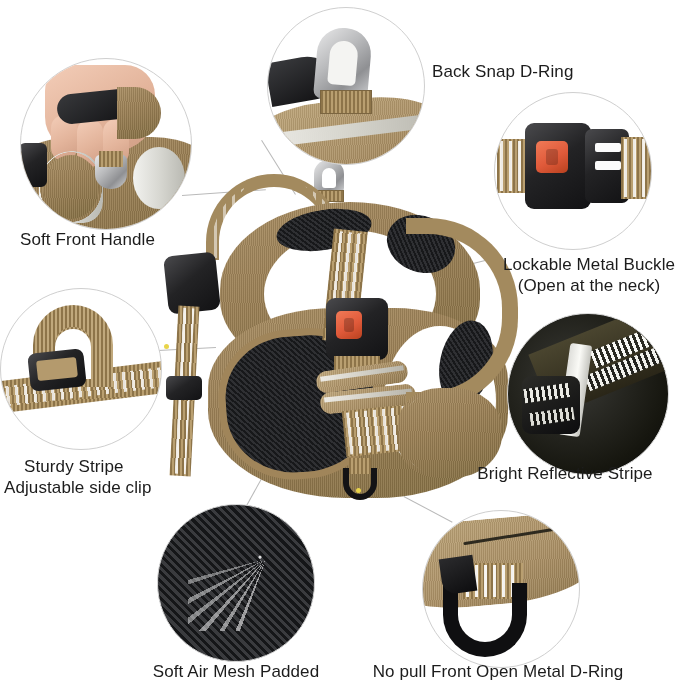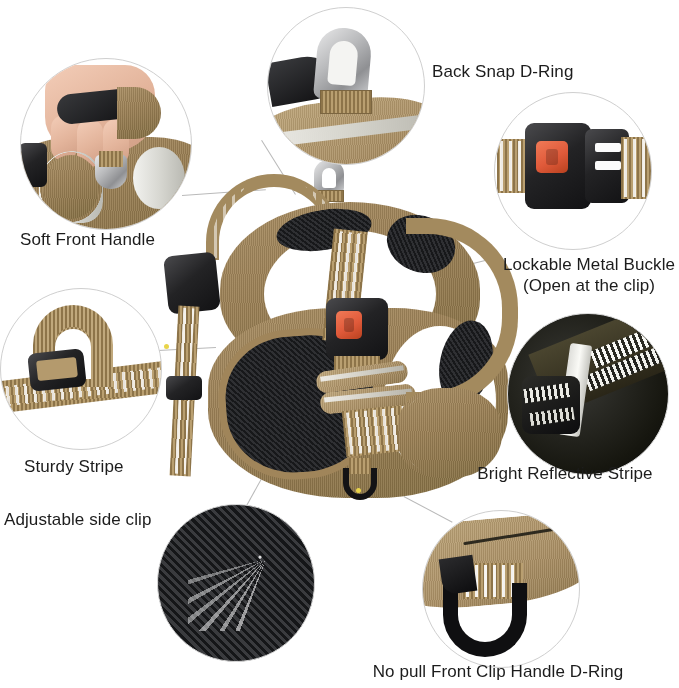--- a/index.html
+++ b/index.html
@@ -214,42 +214,42 @@
                 border-radius:3px;background:rgba(0,0,0,.2);"></div>
     <div class="blackplastic" style="position:absolute;left:90px;top:36px;width:44px;height:74px;border-radius:7px;"></div>
     <div style="position:absolute;left:100px;top:50px;width:26px;height:9px;
                 background:#fbfbfb;border-radius:2px;"></div>
     <div style="position:absolute;left:100px;top:68px;width:26px;height:9px;
                 background:#fbfbfb;border-radius:2px;"></div>
     <div class="webbing" style="position:absolute;left:126px;top:44px;width:32px;height:62px;"></div>
     <div class="strapline" style="position:absolute;left:129px;top:46px;width:26px;height:58px;opacity:.9;"></div>
   </div>
   <div class="lbl c" style="left:499px;top:255px;width:180px;">Lockable Metal Buckle</div>
-  <div class="lbl c" style="left:499px;top:276px;width:180px;">(Open at the clip)</div>
+  <div class="lbl c" style="left:499px;top:276px;width:180px;">(Open at the neck)</div>
 
   <div class="callout" style="left:0px;top:288px;width:160px;height:160px;">
     <div class="webbing" style="position:absolute;left:-6px;top:82px;width:176px;height:32px;
                 transform:rotate(-7deg);"></div>
     <div class="strapline" style="position:absolute;left:-4px;top:88px;width:170px;height:20px;
                 transform:rotate(-7deg);opacity:.85;"></div>
     <div style="position:absolute;left:32px;top:16px;width:80px;height:82px;
                 border:22px solid transparent;border-radius:42px 42px 0 0;
                 background:
                   repeating-linear-gradient(90deg,#8d7449 0 2px,#c0a87c 2px 4px) padding-box,
                   repeating-linear-gradient(90deg,#8d7449 0 2px,#c0a87c 2px 4px) border-box;
                 box-sizing:border-box;"></div>
     <div style="position:absolute;left:54px;top:40px;width:36px;height:50px;
                 background:#ffffff;border-radius:18px 18px 0 0;"></div>
     <div class="blackplastic" style="position:absolute;left:28px;top:62px;width:56px;height:38px;
                 border-radius:8px;transform:rotate(-6deg);"></div>
     <div style="position:absolute;left:36px;top:70px;width:40px;height:20px;
                 background:#b49a6d;border-radius:3px;transform:rotate(-6deg);"></div>
   </div>
   <div class="lbl" style="left:24px;top:457px;">Sturdy Stripe</div>
-  <div class="lbl" style="left:4px;top:478px;margin-top:32px;">Adjustable side clip</div>
+  <div class="lbl" style="left:4px;top:478px;">Adjustable side clip</div>
 
   <div class="callout dark" style="left:507px;top:313px;width:160px;height:160px;
               background:radial-gradient(circle at 40% 40%,#3a3a36 0%,#16160f 70%,#07070a 100%);">
     <div style="position:absolute;left:28px;top:14px;width:130px;height:66px;
                 background:linear-gradient(180deg,#4a452f,#2a2618);
                 transform:rotate(-22deg);"></div>
     <div style="position:absolute;left:82px;top:22px;width:80px;height:18px;
                 background:repeating-linear-gradient(90deg,#f8f8f4 0 3px,#2a2a22 3px 6px);
                 transform:rotate(-22deg);"></div>
     <div style="position:absolute;left:76px;top:46px;width:84px;height:16px;
@@ -279,30 +279,31 @@
                   radial-gradient(ellipse at 72% 18%, rgba(255,255,255,.85) 0 1px, transparent 2px),
                   conic-gradient(from 200deg at 78% 20%,
                      rgba(255,255,255,.55) 0deg 3deg, transparent 3deg 10deg,
                      rgba(255,255,255,.5) 10deg 13deg, transparent 13deg 20deg,
                      rgba(255,255,255,.5) 20deg 23deg, transparent 23deg 30deg,
                      rgba(255,255,255,.45) 30deg 33deg, transparent 33deg 40deg,
                      rgba(255,255,255,.45) 40deg 43deg, transparent 43deg 52deg,
                      rgba(255,255,255,.4) 52deg 55deg, transparent 55deg 360deg);
                 filter:blur(.4px);"></div>
   </div>
+  <div class="lbl c" style="left:121px;top:662px;width:230px;">Soft Air Mesh Padded</div>
 
   <div class="callout" style="left:422px;top:510px;width:156px;height:156px;">
     <div class="khaki-lt" style="position:absolute;left:-44px;top:8px;width:220px;height:86px;
                 border-radius:0 0 46% 40%;transform:rotate(-5deg);"></div>
     <div style="position:absolute;left:40px;top:24px;width:92px;height:3px;
                 background:#2e2a1f;transform:rotate(-9deg);border-radius:2px;"></div>
     <div class="webbing" style="position:absolute;left:40px;top:52px;width:60px;height:36px;"></div>
     <div class="strapline" style="position:absolute;left:43px;top:54px;width:54px;height:32px;opacity:.95;"></div>
     <div style="position:absolute;left:20px;top:72px;width:84px;height:74px;
                 border:15px solid #0f0f11;border-top:none;
                 border-radius:0 0 42px 42px;box-sizing:border-box;"></div>
     <div style="position:absolute;left:18px;top:46px;width:34px;height:36px;
                 background:linear-gradient(160deg,#2b2b2d,#0d0d0f);
                 border-radius:0 0 0 14px;transform:rotate(-8deg);"></div>
   </div>
-  <div class="lbl c" style="left:348px;top:662px;width:300px;">No pull Front Clip Handle D-Ring</div>
+  <div class="lbl c" style="left:348px;top:662px;width:300px;">No pull Front Open Metal D-Ring</div>
 
 </div>
 
 </body></html>

